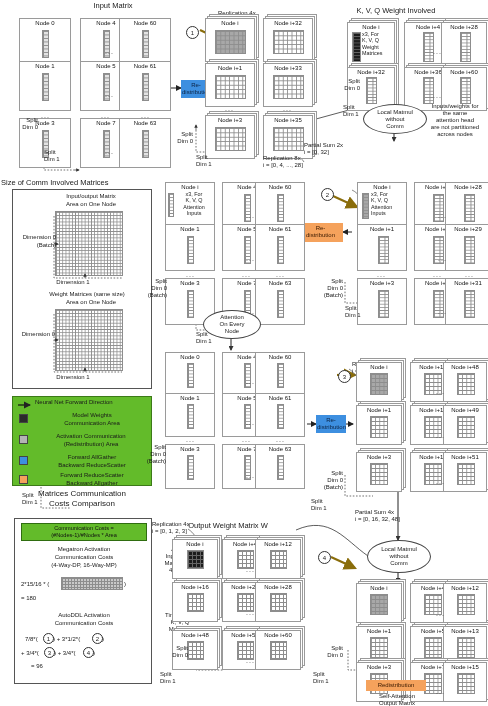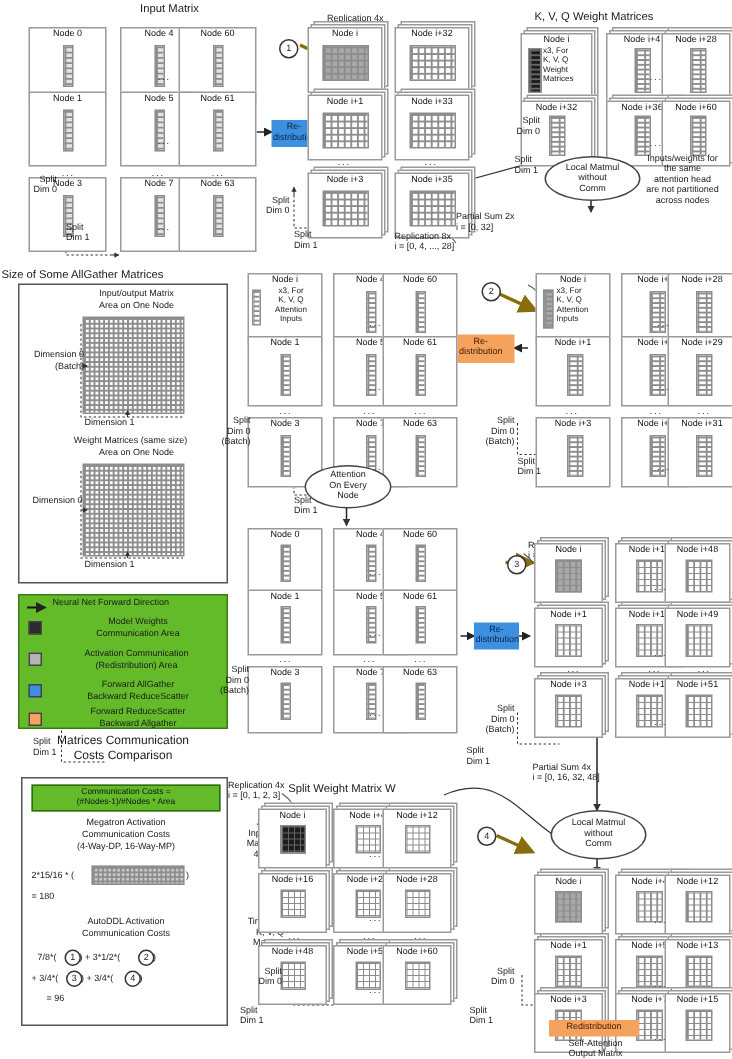--- a/index.html
+++ b/index.html
@@ -132,23 +132,23 @@
 
   <path d="M210,18 C214,20 216,22 218,26" stroke="#555" stroke-width="0.7" fill="none"></path>
   <path d="M296,155 C300,157 302,159 304,162" stroke="#555" stroke-width="0.7" fill="none"></path>
   <path d="M352,190 C356,192 358,194 360,197" stroke="#555" stroke-width="0.7" fill="none"></path>
   <path d="M390,22 C393,24 395,26 396,29" stroke="#555" stroke-width="0.7" fill="none"></path>
   <path d="M349,369 C352,371 354,373 356,376" stroke="#555" stroke-width="0.7" fill="none"></path>
   <path d="M188,529 C191,531 193,533 195,536" stroke="#555" stroke-width="0.7" fill="none"></path>
 </svg>
 
 <div class="abs ttl" style="left:58px;top:1px;width:110px;">Input Matrix</div>
-<div class="abs ttl" style="left:336px;top:6px;width:120px;">K, V, Q Weight Matrices</div>
-<div class="abs ttl" style="left:1px;top:178px;width:150px;text-align:left;">Size of Some AllGather Matrices</div>
-<div class="abs ttl" style="left:168px;top:521px;width:120px;">Split Weight Matrix W</div>
+<div class="abs ttl" style="left:336px;top:6px;width:120px;">K, V, Q Weight Involved</div>
+<div class="abs ttl" style="left:1px;top:178px;width:150px;text-align:left;">Size of Comm Involved Matrices</div>
+<div class="abs ttl" style="left:168px;top:521px;width:120px;">Output Weight Matrix W</div>
 
 <div class="panel" style="left:12px;top:189px;width:140px;height:200px;">
   <div class="lbl-c" style="position:absolute;left:18px;top:3px;width:120px;">Input/output Matrix</div>
   <div class="lbl-c" style="position:absolute;left:18px;top:11px;width:120px;">Area on One Node</div>
   <div class="mx" style="left:42px;top:21px;width:68px;height:65px;background-size:3.2px 3.2px;"></div>
   <div class="lbl" style="position:absolute;left:-1px;top:44px;width:44px;text-align:right;">Dimension 0</div>
   <div class="lbl" style="position:absolute;left:-1px;top:52px;width:44px;text-align:right;">(Batch)</div>
   <div class="lbl-c" style="position:absolute;left:10px;top:89px;width:100px;">Dimension 1</div>
 
   <div class="lbl-c" style="position:absolute;left:10px;top:101px;width:128px;">Weight Matrices (same size)</div>

